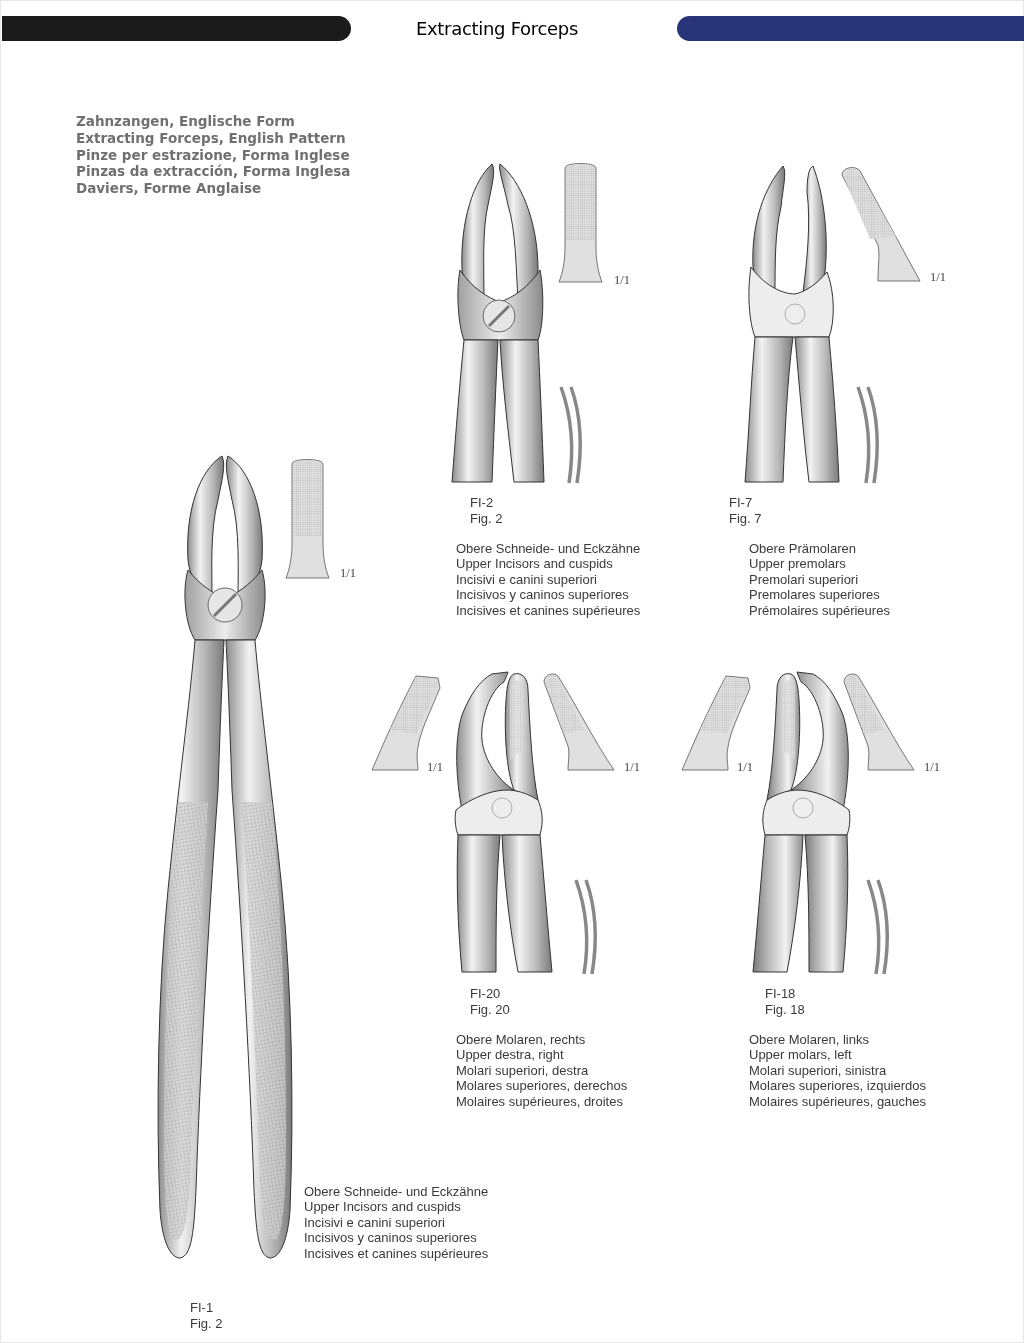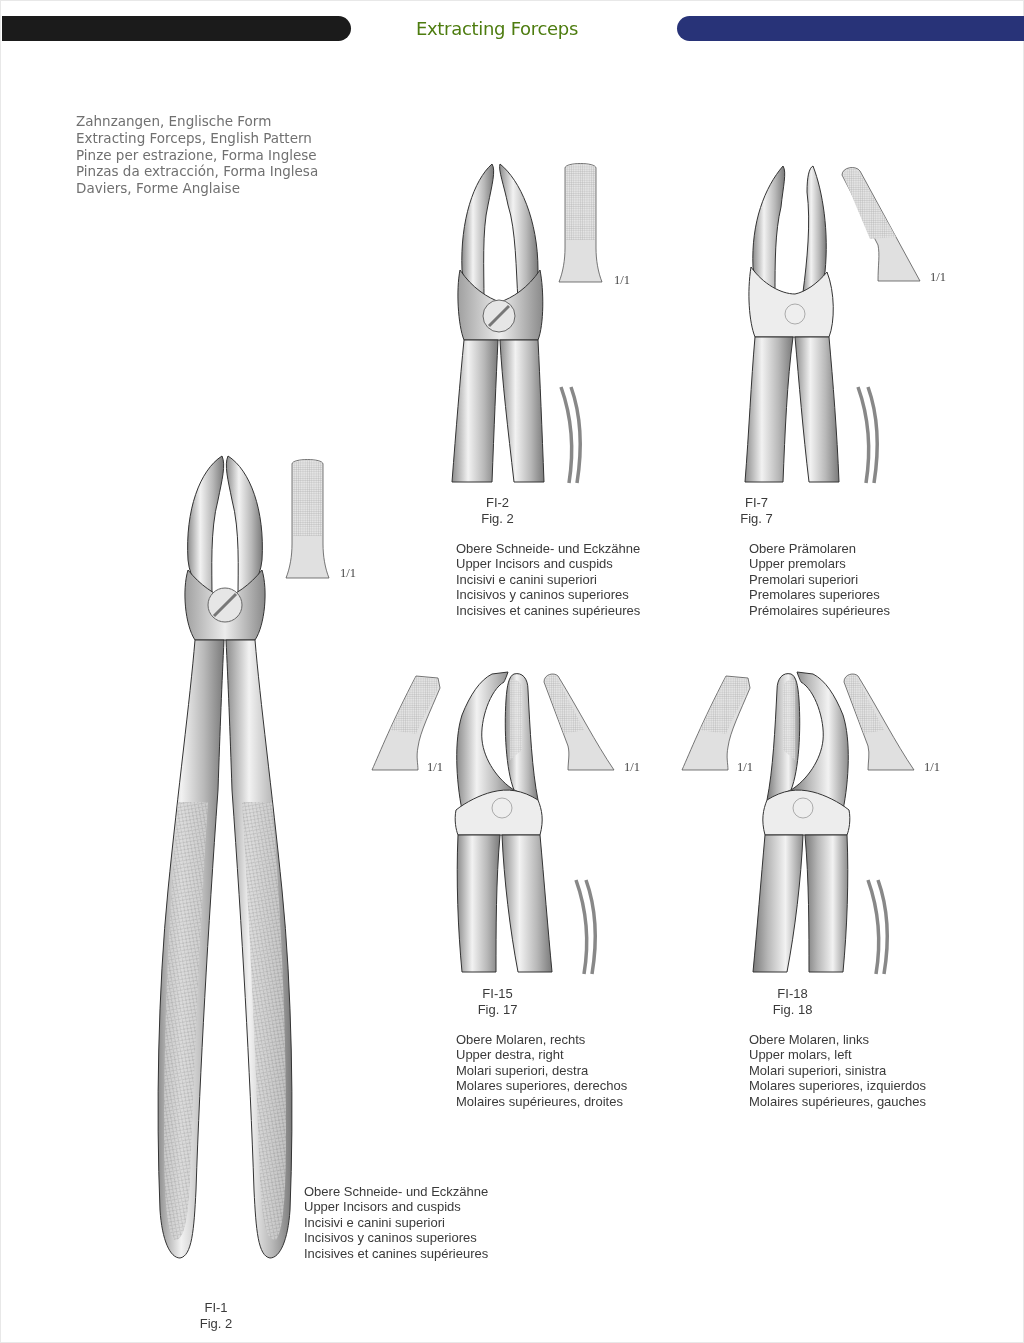--- a/index.html
+++ b/index.html
@@ -1,23 +1,23 @@
 <!DOCTYPE html>
 <html><head>
 <meta charset="utf-8">
 <style>
   html,body{margin:0;padding:0;background:#fff;}
   body{width:1024px;height:1343px;position:relative;overflow:hidden;font-family:"Liberation Sans",sans-serif;color:#333;}
   .page-border{position:absolute;left:0;top:0;width:1022px;height:1341px;border:1px solid #e8e8e8;}
   .bar-left{position:absolute;left:2px;top:16px;width:349px;height:25px;background:#1b1b1b;border-radius:0 13px 13px 0;}
   .bar-right{position:absolute;left:677px;top:16px;width:347px;height:25px;background:#283378;border-radius:13px 0 0 13px;}
-  .title{position:absolute;left:351px;top:16px;width:292px;height:25px;line-height:25px;text-align:center;font-size:18px;color:#4d7c0f;font-family:"DejaVu Sans",sans-serif;letter-spacing:-0.3px;}
-  .subtitle{position:absolute;left:76px;top:113px;font-family:"DejaVu Sans",sans-serif;font-size:13.5px;line-height:16.8px;color:#707070;}
+  .title{position:absolute;left:351px;top:16px;width:292px;height:25px;line-height:25px;text-align:center;font-size:18px;color:#000000;font-family:"DejaVu Sans",sans-serif;letter-spacing:-0.3px;}
+  .subtitle{position:absolute;left:76px;top:113px;font-family:"DejaVu Sans",sans-serif;font-size:13.5px;line-height:16.8px;color:#707070;font-weight:bold;}
   .subtitle div{white-space:nowrap;}
-  .fig-label{position:absolute;font-size:13px;line-height:15.5px;color:#3a3a3a;text-align:center;}
+  .fig-label{position:absolute;font-size:13px;line-height:15.5px;color:#3a3a3a;}
   .desc{position:absolute;font-size:13px;line-height:15.4px;color:#3a3a3a;white-space:nowrap;}
   .scale{position:absolute;font-size:12.5px;color:#444;font-family:Liberation Serif, serif;}
   svg{position:absolute;overflow:visible;}
 </style>
 </head>
 <body>
 
 <div class="page-border"></div>
 
 <div class="bar-left"></div>
@@ -165,22 +165,22 @@
 <svg style="left:540px;top:672px" width="75" height="100" viewBox="0 0 75 100">
   <path d="M4 10 C4 2 14 0 18 4 C40 40 55 70 74 98 L28 98 C28 90 30 82 28 74 Z" fill="#e0e0e0" stroke="#555" stroke-width="0.8"></path>
   <path d="M5 10 C5 3 14 1 17 5 L44 58 L24 62 Z" fill="url(#grid)"></path>
 </svg>
 <div class="scale" style="left:624px;top:760px">1/1</div>
 <svg style="left:570px;top:878px" width="30" height="98" viewBox="0 0 30 98">
   <path d="M6 2 C16 30 20 60 14 96" stroke="#888" stroke-width="3.5" fill="none"></path>
   <path d="M16 2 C26 30 28 60 22 96" stroke="#888" stroke-width="3.5" fill="none"></path>
 </svg>
 <div class="fig-label" style="left:470px;top:986px;width:55px">
-  <div>FI-15</div>
-  <div>Fig. 17</div>
+  <div>FI-20</div>
+  <div>Fig. 20</div>
 </div>
 <div class="desc" style="left:456px;top:1032px">
   <div>Obere Molaren, rechts</div>
   <div>Upper destra, right</div>
   <div>Molari superiori, destra</div>
   <div>Molares superiores, derechos</div>
   <div>Molaires supérieures, droites</div>
 </div>
 
 <svg style="left:680px;top:672px" width="72" height="100" viewBox="0 0 72 100">

